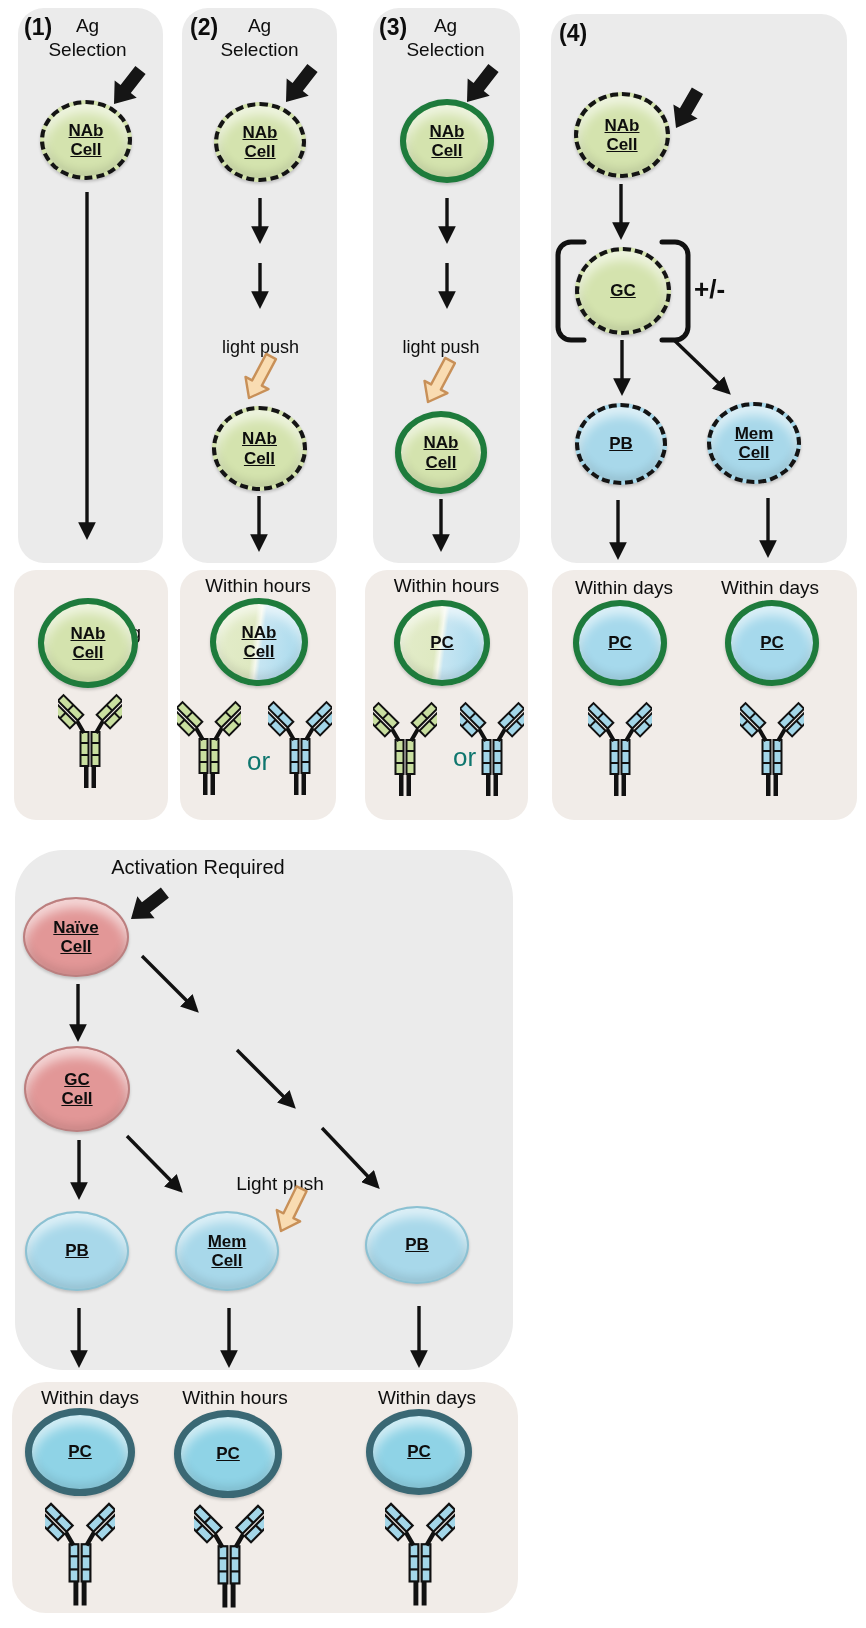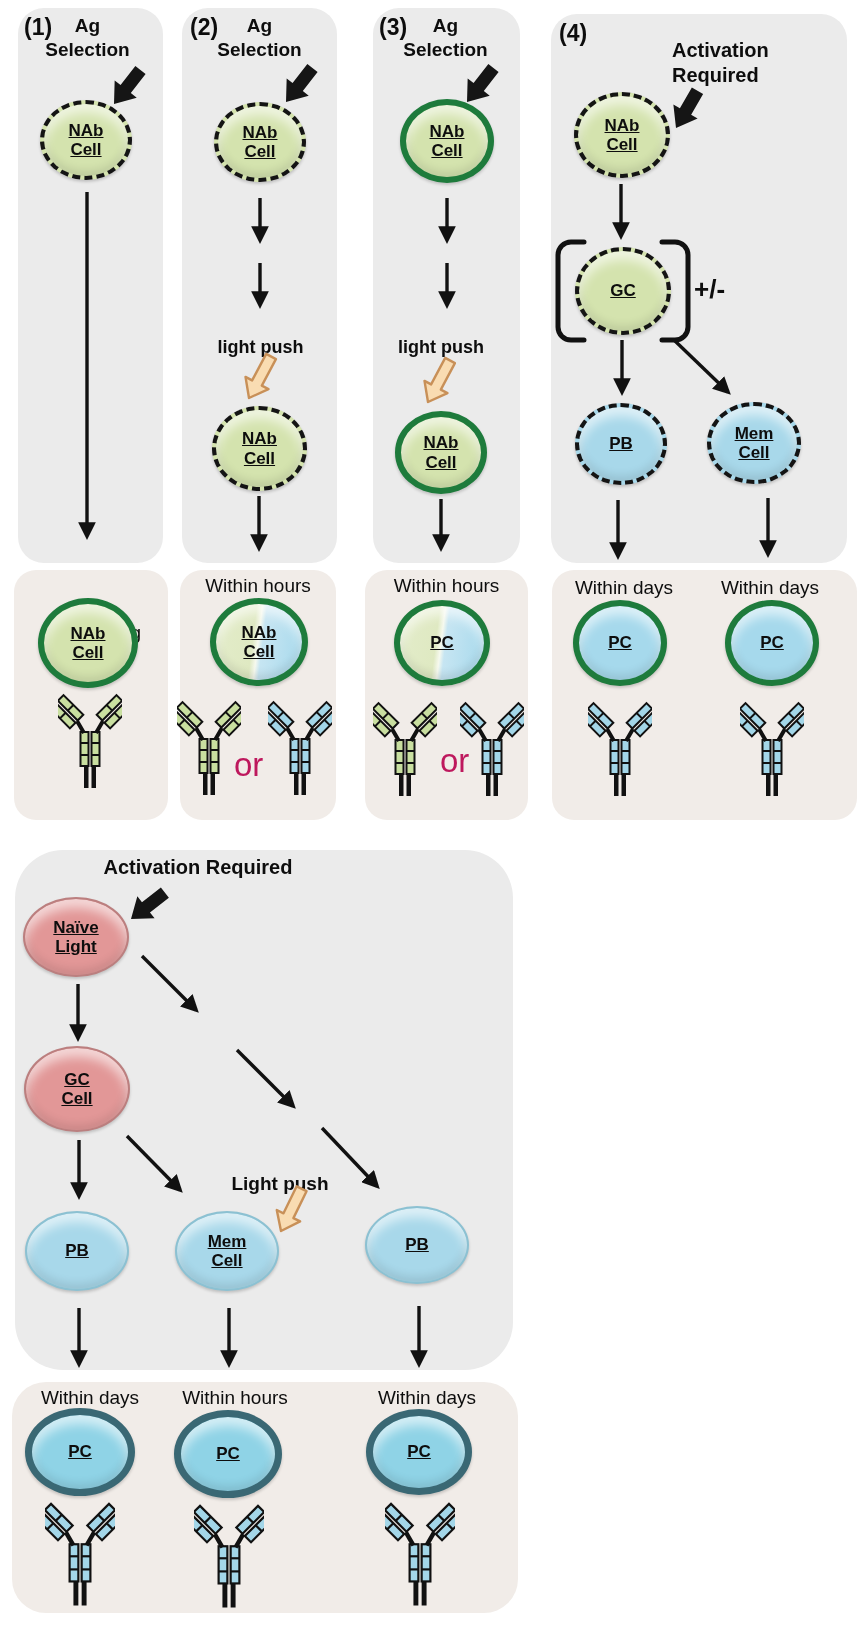--- a/index.html
+++ b/index.html
@@ -3,37 +3,37 @@
 <meta charset="utf-8">
 <style>
   html,body{margin:0;padding:0;background:#ffffff;}
   body{font-family:"Liberation Sans","DejaVu Sans",sans-serif;color:#0d0d0d;}
   .stage{position:relative;width:866px;height:1628px;background:#ffffff;overflow:hidden;}
   .panel{position:absolute;background:#ebebeb;border-radius:26px;z-index:0;}
   .panel.big{border-radius:48px;}
   .rbox{position:absolute;background:#f1ece8;border-radius:22px;z-index:0;}
   .num{position:absolute;z-index:2;font-weight:700;font-size:23px;line-height:1;}
   .lbl{position:absolute;z-index:2;font-size:19px;text-align:center;white-space:pre-line;line-height:1.25;}
-  .bold{font-weight:700;}
+  .bold{font-weight:400;}
   .left{text-align:left;}
   .cell{position:absolute;box-sizing:border-box;border-radius:50%;display:flex;align-items:center;
         justify-content:center;text-align:center;font-weight:700;font-size:17px;line-height:1.12;
         color:#0d0d0d;z-index:2;
         box-shadow:inset 0 9px 11px rgba(255,255,255,.62), inset 0 -5px 9px rgba(0,0,0,.10), 0 2px 3px rgba(0,0,0,.18);}
   .cell .t{white-space:pre-line;text-decoration:underline;}
   .g-dash{border:4px dashed #141414;background:#d4e3ae;}
   .g-solid{border:6px solid #1e7b3c;background:#d4e3ae;}
   .half{border:6px solid #1e7b3c;
         background:linear-gradient(97deg,#e3ecca 0%,#dfe9c2 43%,#f6f9ee 49%,#c6e5f2 54%,#a6d9ec 100%);}
   .b-dash{border:4px dashed #141414;background:#a8d8ea;}
   .b-plain{border:2px solid #8cc1d2;background:#a8d8ea;}
   .pink{border:2px solid #bb7f7f;background:#e29797;}
   .pc-g{border:6px solid #1e7b3c;background:#a6d9ec;}
   .pc-t{border:7px solid #3a6874;background:#8fd3e6;}
-  .or{position:absolute;z-index:2;font-size:33px;color:#be185d;}
+  .or{position:absolute;z-index:2;font-size:26px;color:#0f766e;margin-left:13px;}
   .pm{position:absolute;z-index:2;font-weight:700;font-size:26px;}
   .overlay{position:absolute;left:0;top:0;z-index:3;pointer-events:none;}
   .ab{position:absolute;z-index:2;}
   .fa{stroke:#111;stroke-width:3.4;fill:none;}
   .bracket{stroke:#111;stroke-width:5;fill:none;stroke-linecap:round;}
 </style>
 </head>
 <body>
 
 <div class="stage">
@@ -54,22 +54,20 @@
   <div class="num" style="left:190px;top:16px;">(2)</div>
   <div class="num" style="left:379px;top:16px;">(3)</div>
   <div class="num" style="left:559px;top:22px;">(4)</div>
 
   <div class="lbl bold" style="left:40px;top:14px;width:95px;">Ag
 Selection</div>
   <div class="lbl bold" style="left:212px;top:14px;width:95px;">Ag
 Selection</div>
   <div class="lbl bold" style="left:398px;top:14px;width:95px;">Ag
 Selection</div>
-  <div class="lbl bold left" style="left:672px;top:38px;width:130px;font-size:20px;">Activation
-Required</div>
   <div class="lbl bold" style="left:88px;top:855px;width:220px;font-size:20px;white-space:nowrap;">Activation Required</div>
 
   <div class="lbl bold" style="left:203px;top:336px;width:115px;font-size:18px;">light push</div>
   <div class="lbl bold" style="left:385px;top:336px;width:112px;font-size:18px;">light push</div>
   <div class="lbl bold" style="left:223px;top:1172px;width:114px;font-size:19px;">Light push</div>
 
   <div class="pm" style="left:694px;top:274px;">+/-</div>
 
   <div class="lbl" style="left:14px;top:574px;width:154px;margin-top:47px;">Pre-existing</div>
   <div class="lbl" style="left:180px;top:574px;width:156px;">Within hours</div>
@@ -133,21 +131,21 @@
     </div>
   <div class="cell pc-g" style="left:573px;top:600px;width:94px;height:86px;">
       <span class="t">PC</span>
     </div>
   <div class="cell pc-g" style="left:725px;top:600px;width:94px;height:86px;">
       <span class="t">PC</span>
     </div>
 
   <div class="cell pink" style="left:23px;top:897px;width:106px;height:80px;">
       <span class="t">Naïve
-Light</span>
+Cell</span>
     </div>
   <div class="cell pink" style="left:24px;top:1046px;width:106px;height:86px;">
       <span class="t">GC
 Cell</span>
     </div>
   <div class="cell b-plain" style="left:25px;top:1211px;width:104px;height:80px;">
       <span class="t">PB</span>
     </div>
   <div class="cell b-plain" style="left:175px;top:1211px;width:104px;height:80px;">
       <span class="t">Mem

